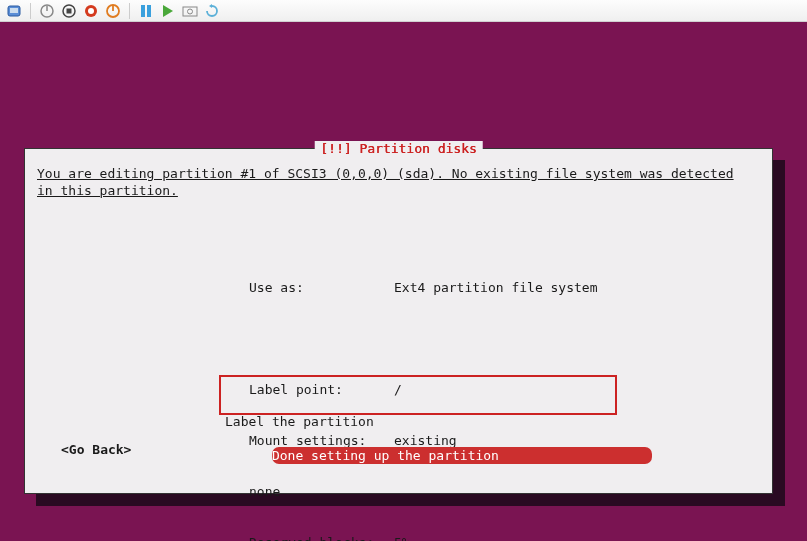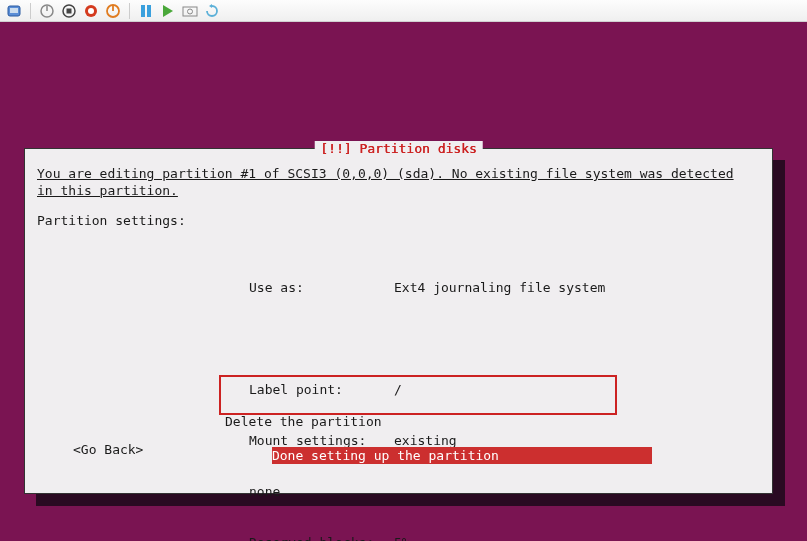--- a/index.html
+++ b/index.html
@@ -56,30 +56,30 @@
     text-shadow: 0.3px 0 #cc2222;
   }
   .desc { position:absolute; left:12px; top:16px; right:12px; line-height:17px;text-decoration:underline; }
   .settings-label { position:absolute; left:12px; top:64px; }
   .settings-block { position:absolute; left:200px; top:96px; line-height:17px; }
   .setting-row { display:flex;margin-left:24px; }
   .sk { width: 145px; }
   .actions { position:absolute; left:200px; top:230px; line-height:17px; }
   .done-row {
     background: #cc2f2f; color: #fff;
-    display:inline-block; width: 380px;
+    display:inline-block; width: 380px; border-radius: 7px;
   }
   .highlight-box {
     position:absolute;
     left: 194px; top: 226px;
     width: 398px; height: 40px;
     border: 2px solid #cc2222;
     pointer-events:none;
   }
-  .goback { position:absolute; left:48px; bottom:36px; }
+  .goback { position:absolute; left:36px; bottom:36px;font-weight:bold; }
 </style>
 </head>
 <body>
 
 <div class="toolbar">
   <div class="tb-icon">
     <svg width="16" height="16" viewBox="0 0 16 16">
         <rect x="2" y="3" width="12" height="10" rx="2" fill="#5a8dd6" stroke="#2a5aa0"></rect>
         <rect x="4" y="5" width="8" height="5" fill="#cde"></rect>
       </svg>
@@ -134,31 +134,30 @@
       </svg>
   </div>
 </div>
 
 <div class="viewport">
   <div class="shadow"></div>
   <div class="panel">
     <span class="panel-title">[!!] Partition disks</span>
     <div class="desc">You are editing partition #1 of SCSI3 (0,0,0) (sda). No existing file system was detected
 in this partition.</div>
-    <div class="settings-label">Partition settings:</div>
     <div class="settings-block">
-      <div class="setting-row"><span class="sk">Use as:</span><span>Ext4 journaling file system</span></div>
+      <div class="setting-row"><span class="sk">Use as:</span><span>Ext4 partition file system</span></div>
       <div class="setting-row">&nbsp;</div>
       <div class="setting-row"><span class="sk">Label point:</span><span>/</span></div>
       <div class="setting-row"><span class="sk">Mount settings:</span><span>existing</span></div>
       <div class="setting-row"><span>none</span></div>
       <div class="setting-row"><span class="sk">Reserved blocks:</span><span>5%</span></div>
       
       
     </div>
     <div class="actions">
-      <div>Delete the partition</div>
+      <div>Label the partition</div>
       <div class="done-row">Done setting up the partition</div>
     </div>
     <div class="highlight-box"></div>
     <div class="goback">&lt;Go Back&gt;</div>
   </div>
 </div>
 
 </body></html>

